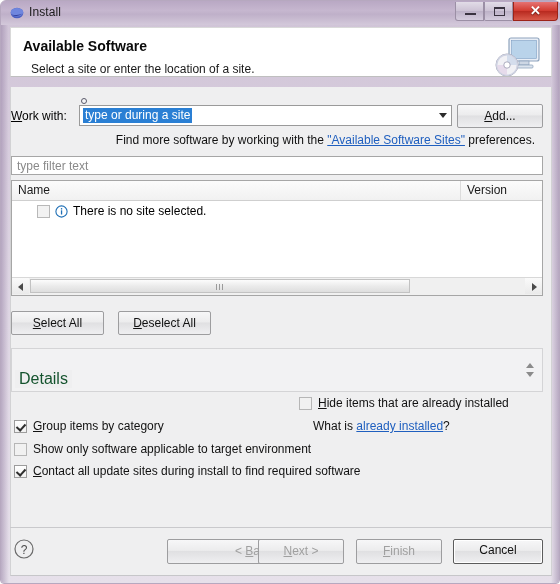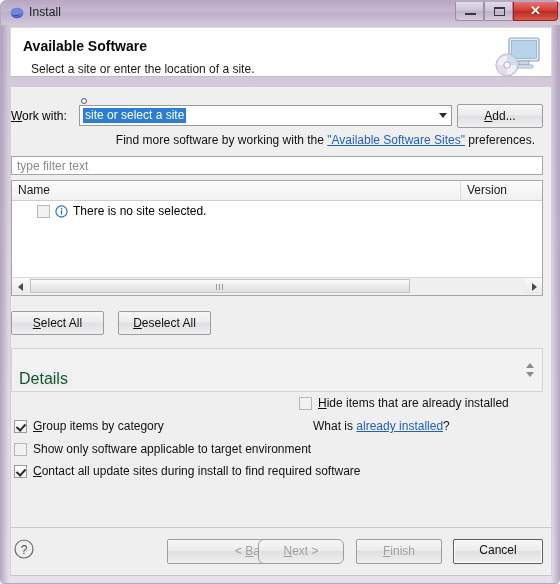--- a/index.html
+++ b/index.html
@@ -433,21 +433,21 @@
     border-bottom: 1px solid #c6c6c9;
     box-sizing: border-box;
   }
   .help-btn {
     position: absolute;
     left: 12px; top: 537px;
     width: 22px; height: 22px;
     cursor: pointer;
   }
   .btn-back   { left: 166px; top: 538px; width: 106px; height: 25px; line-height: 23px; text-align: right; }
-  .btn-next   { left: 257px; top: 538px; width: 86px; height: 25px; line-height: 23px; border-radius: 6px; }
+  .btn-next   { left: 257px; top: 538px; width: 86px; height: 25px; line-height: 23px; }
   .btn-finish { left: 355px; top: 538px; width: 86px; height: 25px; line-height: 23px; }
   .btn-cancel { left: 452px; top: 538px; width: 90px; height: 25px; line-height: 21px; }
 </style>
 </head>
 <body>
 
 <div class="window">
 
   <div class="glass-left"></div>
   <div class="glass-right"></div>
@@ -494,21 +494,21 @@
     </span>
   </div>
 
   <div class="content"></div>
 
   <label class="workwith-label"><span class="mn">W</span><span>ork with:</span></label>
 
   <span class="combo-badge"></span>
 
   <div class="combo">
-    <span class="combo-value">site or select a site</span>
+    <span class="combo-value">type or during a site</span>
     <span class="combo-arrow"></span>
   </div>
 
   <div class="btn btn-add"><span class="mn">A</span><span>dd...</span></div>
 
   <div class="hint-line"><span>Find more software by working with the </span><span class="link">"Available Software Sites"</span><span> preferences.</span></div>
 
   <div class="filter">
     <span class="filter-text">type filter text</span>
   </div>

